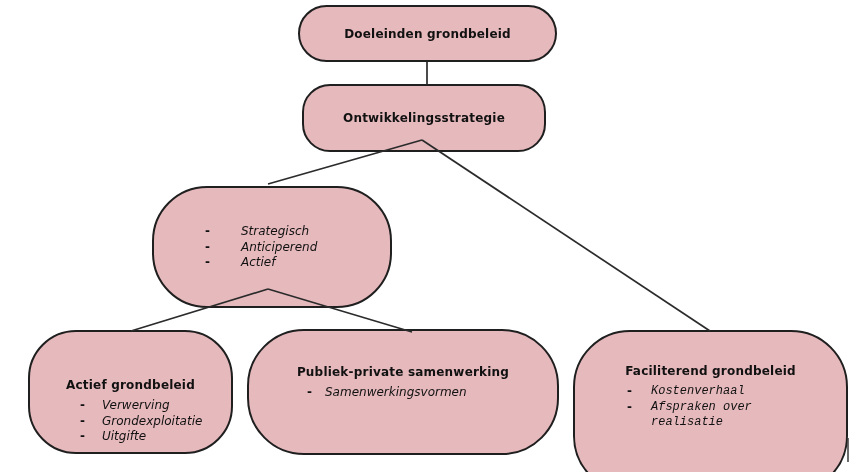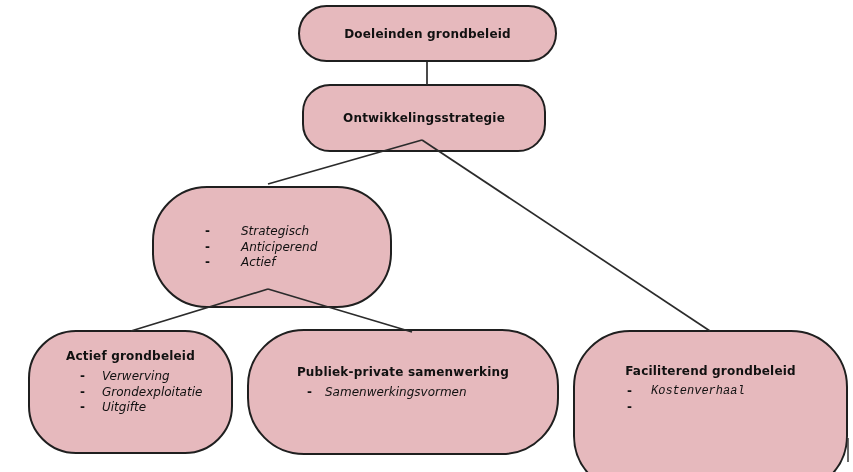--- a/index.html
+++ b/index.html
@@ -34,21 +34,21 @@
     white-space:nowrap;
   }
   .node-items{margin-top:4px;}
   .item{display:flex;align-items:flex-start;line-height:15.5px;}
   .dash{font-weight:bold;font-style:normal;font-size:12px;flex:0 0 auto;text-align:left;}
   .item-text{font-style:italic;font-size:12px;color:var(--text);}
   
   .n3{padding-top:32px;}
   .n3 .node-items{margin-left:51px;}
   .n3 .dash{width:36px;}
-  .n4{padding-top:15px;}
+  .n4{padding-top:44px;}
   .n4 .node-items{margin-left:50px;}
   .n4 .dash{width:22px;}
   .n5{padding-top:32px;}
   .n5 .node-items{margin-left:58px;}
   .n5 .dash{width:18px;}
   .n6{padding-top:30px;}
   .n6 .node-items{margin-left:52px;}
   .n6 .dash{width:24px;}
   .n6 .item-text{max-width:104px;font-family:Liberation Mono, monospace;}
   svg.lines{
@@ -117,20 +117,21 @@
 
   <div class="node n6" style="left:573px;top:330px;width:275px;height:163px;border-radius:57px;">
     <div class="node-title">Faciliterend grondbeleid</div>
     <div class="node-items">
       <div class="item">
         <span class="dash">-</span>
         <span class="item-text">Kostenverhaal</span>
       </div>
       <div class="item">
         <span class="dash">-</span>
+        <span class="item-text">Afspraken over realisatie</span>
       </div>
     </div>
   </div>
 
   <svg class="lines" viewBox="0 0 853 472">
     <line x1="427" y1="62" x2="427" y2="85"></line>
     <line x1="422" y1="140" x2="268" y2="184"></line>
     <line x1="422" y1="140" x2="710" y2="331"></line>
     <line x1="268" y1="289" x2="131" y2="331"></line>
     <line x1="268" y1="289" x2="412" y2="332"></line>

